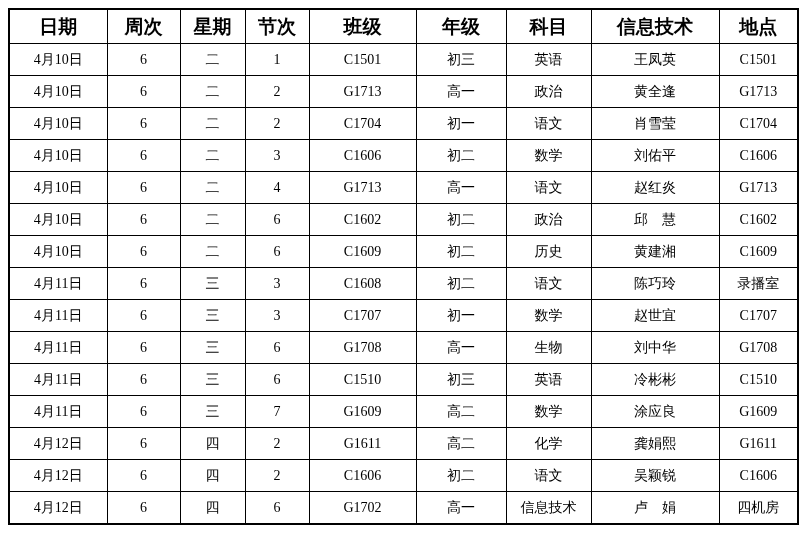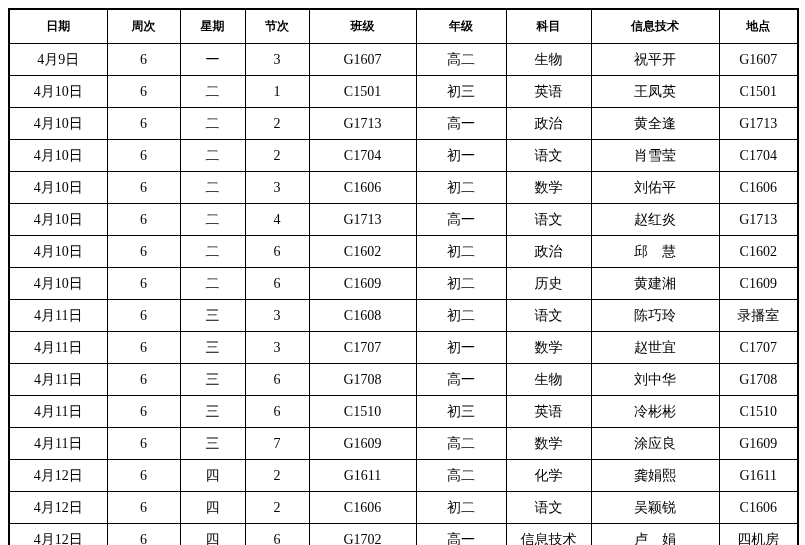--- a/index.html
+++ b/index.html
@@ -30,21 +30,21 @@
     vertical-align: middle;
     padding: 0 2px;
     overflow: hidden;
     white-space: nowrap;
     color: #000000;
   }
   table.schedule th {
     height: 33px;
     font-family: "Liberation Sans", "DejaVu Sans", sans-serif;
     font-weight: bold;
-    font-size: 12px;
+    font-size: 19px;
   }
   table.schedule td {
     height: 31px;
     font-family: "Liberation Serif", "DejaVu Serif", serif;
     font-weight: normal;
     font-size: 14px;
   }
   
   col.c-date     { width: 98px; }
   col.c-week     { width: 73px; }
@@ -80,31 +80,20 @@
         <th>节次</th>
         <th>班级</th>
         <th>年级</th>
         <th>科目</th>
         <th>信息技术</th>
         <th>地点</th>
       </tr>
     </thead>
     <tbody id="schedule-body">
         <tr>
-          <td>4月9日</td>
-          <td>6</td>
-          <td>一</td>
-          <td>3</td>
-          <td>G1607</td>
-          <td>高二</td>
-          <td>生物</td>
-          <td>祝平开</td>
-          <td>G1607</td>
-        </tr>
-        <tr>
           <td>4月10日</td>
           <td>6</td>
           <td>二</td>
           <td>1</td>
           <td>C1501</td>
           <td>初三</td>
           <td>英语</td>
           <td>王凤英</td>
           <td>C1501</td>
         </tr>

